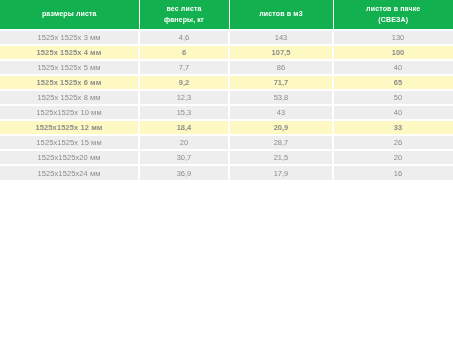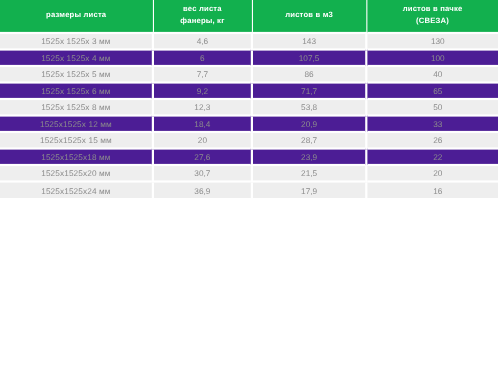--- a/index.html
+++ b/index.html
@@ -49,21 +49,21 @@
   }
   .hdr-line {
     display: block;
   }
 
   
   tbody tr.data-row {
     height: 15px;
   }
   tbody tr.row-a { background: #eeeeee; }
-  tbody tr.row-b { background: #4c1d95; }
+  tbody tr.row-b { background: #fef9c3; font-weight: bold; }
 
   tbody td {
     font-size: 7.5px;
     color: #8c8c8c;
     text-align: center;
     vertical-align: middle;
     padding: 0 4px;
     border-top: 2px solid #ffffff;
     border-right: 2px solid #ffffff;
     white-space: nowrap;
@@ -134,37 +134,37 @@
           <td class="cell-weight">9,2</td>
           <td class="cell-per-m3">71,7</td>
           <td class="cell-per-pack">65</td>
         </tr>
         <tr class="data-row row-a">
           <td class="cell-size">1525х 1525х 8 мм</td>
           <td class="cell-weight">12,3</td>
           <td class="cell-per-m3">53,8</td>
           <td class="cell-per-pack">50</td>
         </tr>
+        <tr class="data-row row-a">
+          <td class="cell-size">1525х1525х 10 мм</td>
+          <td class="cell-weight">15,3</td>
+          <td class="cell-per-m3">43</td>
+          <td class="cell-per-pack">40</td>
+        </tr>
         <tr class="data-row row-b">
           <td class="cell-size">1525х1525х 12 мм</td>
           <td class="cell-weight">18,4</td>
           <td class="cell-per-m3">20,9</td>
           <td class="cell-per-pack">33</td>
         </tr>
         <tr class="data-row row-a">
           <td class="cell-size">1525х1525х 15 мм</td>
           <td class="cell-weight">20</td>
           <td class="cell-per-m3">28,7</td>
           <td class="cell-per-pack">26</td>
-        </tr>
-        <tr class="data-row row-b">
-          <td class="cell-size">1525х1525х18 мм</td>
-          <td class="cell-weight">27,6</td>
-          <td class="cell-per-m3">23,9</td>
-          <td class="cell-per-pack">22</td>
         </tr>
         <tr class="data-row row-a">
           <td class="cell-size">1525х1525х20 мм</td>
           <td class="cell-weight">30,7</td>
           <td class="cell-per-m3">21,5</td>
           <td class="cell-per-pack">20</td>
         </tr>
         <tr class="data-row row-a">
           <td class="cell-size">1525х1525х24 мм</td>
           <td class="cell-weight">36,9</td>

